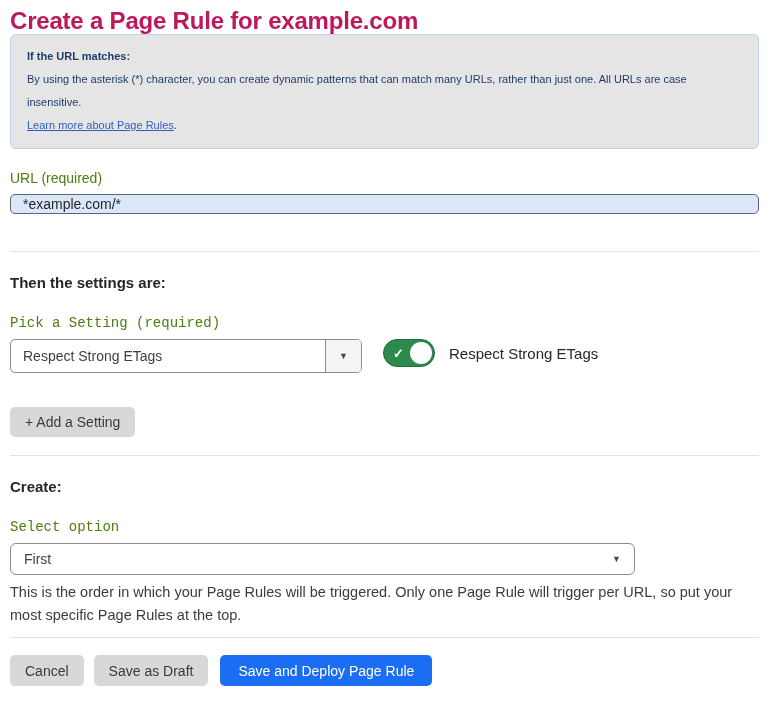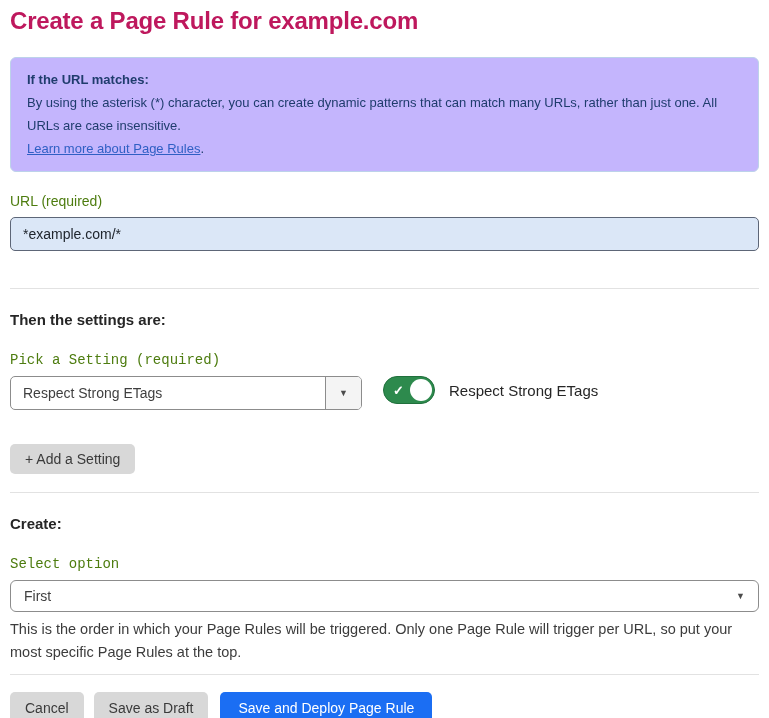--- a/index.html
+++ b/index.html
@@ -17,27 +17,26 @@
   .page-title {
     margin: 0;
     font-size: 24px;
     font-weight: 700;
     color: #be185d;
     letter-spacing: -0.2px;
     line-height: 26px;
   }
 
   .info-box {
-    margin-top: 23px;
-    background: #c4b5fd;
+    background: #e5e5e5;
     border: 1px solid #bdd2ea;
     border-radius: 6px;
     padding: 10px 16px 11px;
     color: #1f3c6d;
-    font-size: 13px;
+    font-size: 11px;
     line-height: 23px;
   }
   .info-heading { font-weight: 700; }
   .info-link {
     color: #2f5fc4;
     text-decoration: underline;
     cursor: pointer;
   }
   .link-suffix { color: #1f3c6d; }
 
@@ -45,21 +44,21 @@
     margin-top: 21px;
     font-size: 14px;
     color: #4d7c0f;
     line-height: 17px;
   }
 
   .url-input {
     display: block;
     margin-top: 7px;
     width: 749px;
-    height: 34px;
+    height: 20px;
     background: #dbe7f7;
     border: 1px solid #5d6677;
     border-radius: 5px;
     padding: 0 12px;
     font-size: 14px;
     color: #20262e;
     font-family: "Liberation Sans", sans-serif;
   }
 
   .divider {
@@ -164,21 +163,21 @@
     border-radius: 5px;
     font-size: 14px;
     color: #3a3a3a;
     padding: 0 15px;
     height: 31px;
   }
   .add-setting-btn { margin-top: 34px; height: 30px; }
 
   .select-full {
     margin-top: 7px;
-    width: 749px;
+    width: 625px;
     height: 32px;
     border: 1px solid #8c8c8c;
     border-radius: 6px;
     background: #fff;
     display: flex;
     align-items: center;
     justify-content: space-between;
     padding: 0 13px;
     font-size: 14px;
     color: #3f3f3f;

